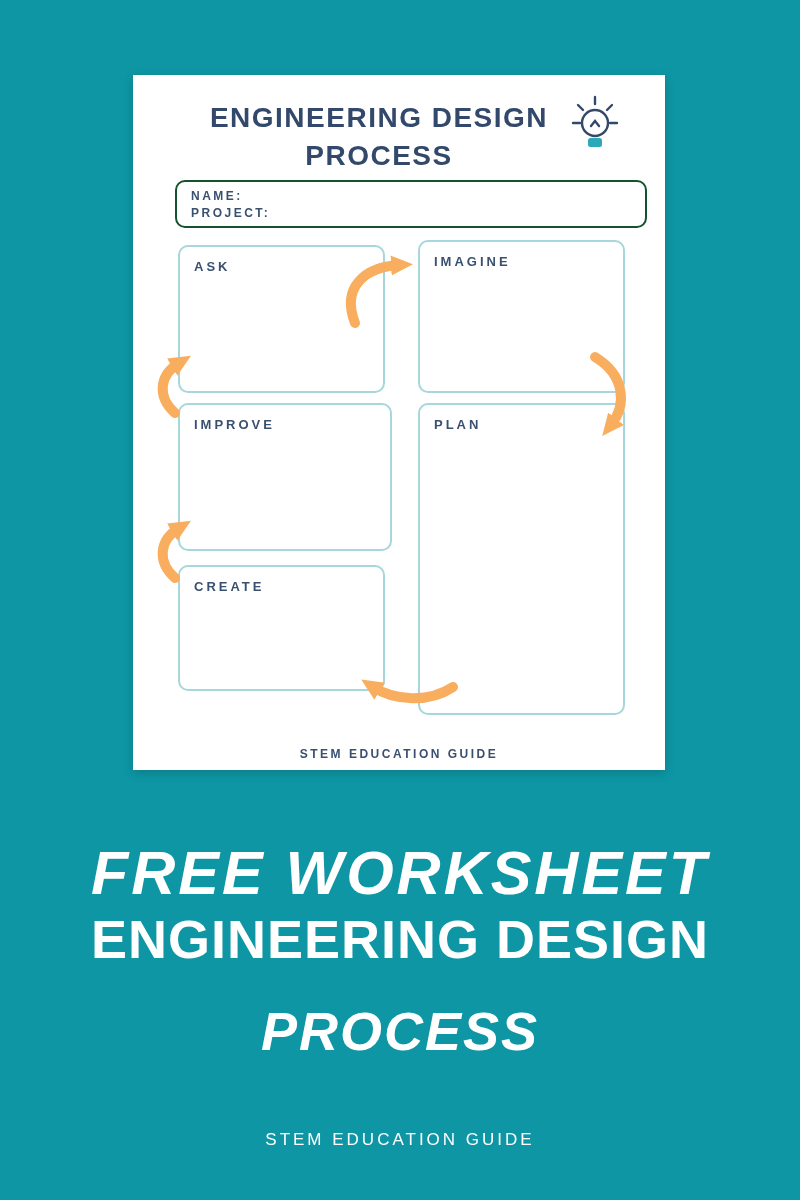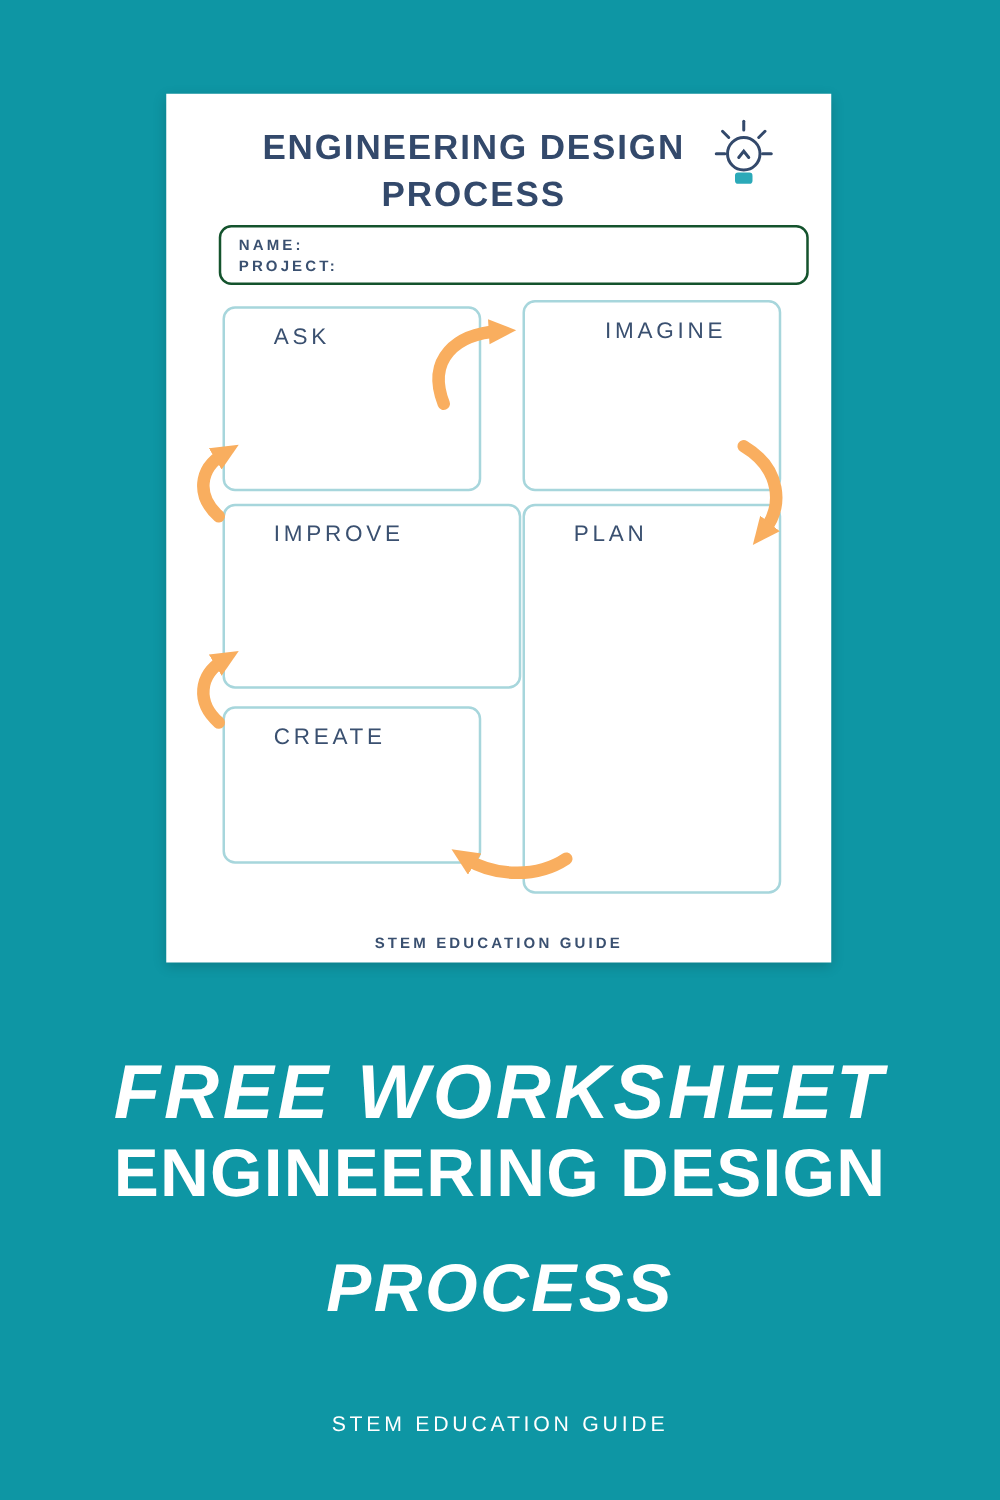--- a/index.html
+++ b/index.html
@@ -47,28 +47,27 @@
   .ws-box {
     position:absolute;
     border:2px solid #A7D6DC;
     border-radius:10px;
     background:#ffffff;
   }
   .ws-box .box-label {
     display:block;
     padding:12px 14px;
     color:#3A5070;
-    font-size:18px;
-    font-weight:normal;
+    font-size:13px;
+    font-weight:bold;
     letter-spacing:3px;
-    margin-left:25px;
   }
   .box-ask     { left:45px;  top:170px; width:207px; height:148px; }
-  .box-imagine { left:285px; top:165px; width:207px; height:153px;padding-left:25px; }
-  .box-improve { left:45px;  top:328px; width:239px; height:148px; }
+  .box-imagine { left:285px; top:165px; width:207px; height:153px; }
+  .box-improve { left:45px;  top:328px; width:214px; height:148px; }
   .box-plan    { left:285px; top:328px; width:207px; height:312px; }
   .box-create  { left:45px;  top:490px; width:207px; height:126px; }
 
   .arrows-layer {
     position:absolute; left:0; top:0;
     width:532px; height:695px;
     pointer-events:none;
   }
 
   .sheet-footer {

